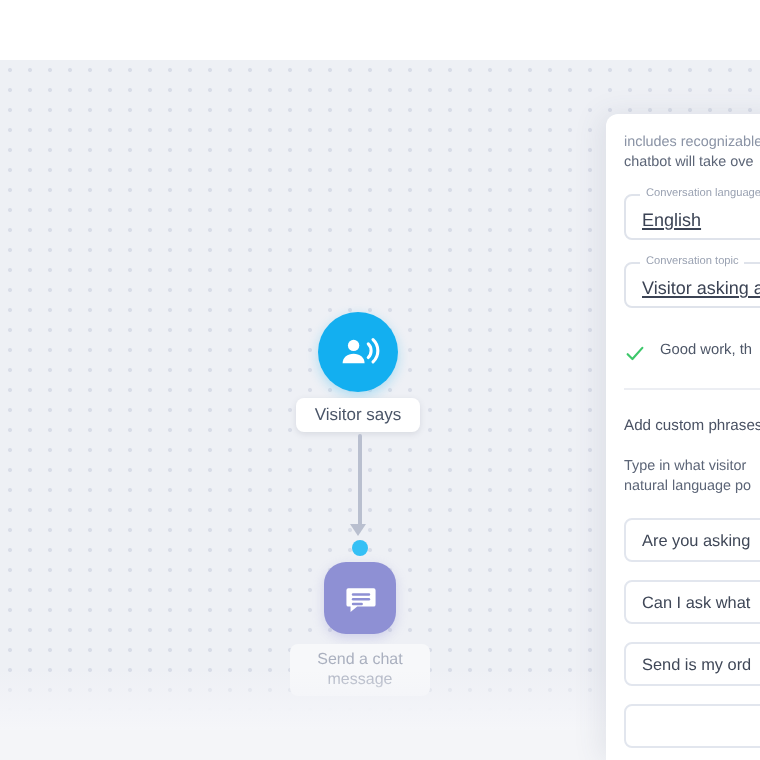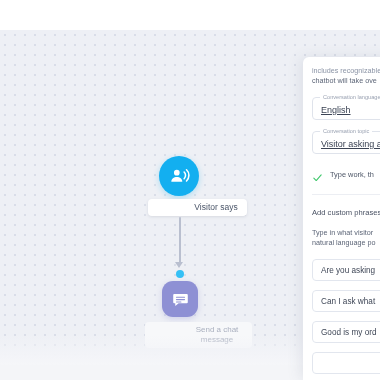--- a/index.html
+++ b/index.html
@@ -81,21 +81,20 @@
     border-radius: 4px;
     box-shadow: 0 1px 3px rgba(60,70,90,0.13);
     color: #4a5568;
     font-size: 8.5px;
     line-height: 11px;
     text-align: center;
     white-space: nowrap;
     display: flex;
     align-items: center;
     justify-content: center;
-    padding-left: 37px;
   }
   .label-visitor {
     left: 148px;
     top: 169px;
     width: 62px;
     height: 17px;
   }
 
   .connector {
     position: absolute;
@@ -344,39 +343,39 @@
         <div class="field-label">Conversation topic</div>
         <div class="field-value">Visitor asking ab</div>
       </div>
 
       <div class="success-row">
         <span class="check-icon">
           <svg width="11" height="11" viewBox="0 0 24 24" fill="none">
             <path d="M4 13.4l5.2 5.2L20 6.4" stroke="#3dc76a" stroke-width="2.4" stroke-linecap="round" stroke-linejoin="round"></path>
           </svg>
         </span>
-        <span class="success-text">Type work, th</span>
+        <span class="success-text">Good work, th</span>
       </div>
 
       <div class="divider"></div>
 
       <div class="section-title">Add custom phrases</div>
 
       <div class="section-desc">
         <span>Type in what visitor</span>
         <span>natural language po</span>
       </div>
 
       <div class="phrase first">
         <span>Are you asking</span>
       </div>
       <div class="phrase">
         <span>Can I ask what</span>
       </div>
       <div class="phrase">
-        <span>Good is my ord</span>
+        <span>Send is my ord</span>
       </div>
       <div class="phrase"></div>
 
     </div>
   </div>
 
 </div>
 
 </body></html>

